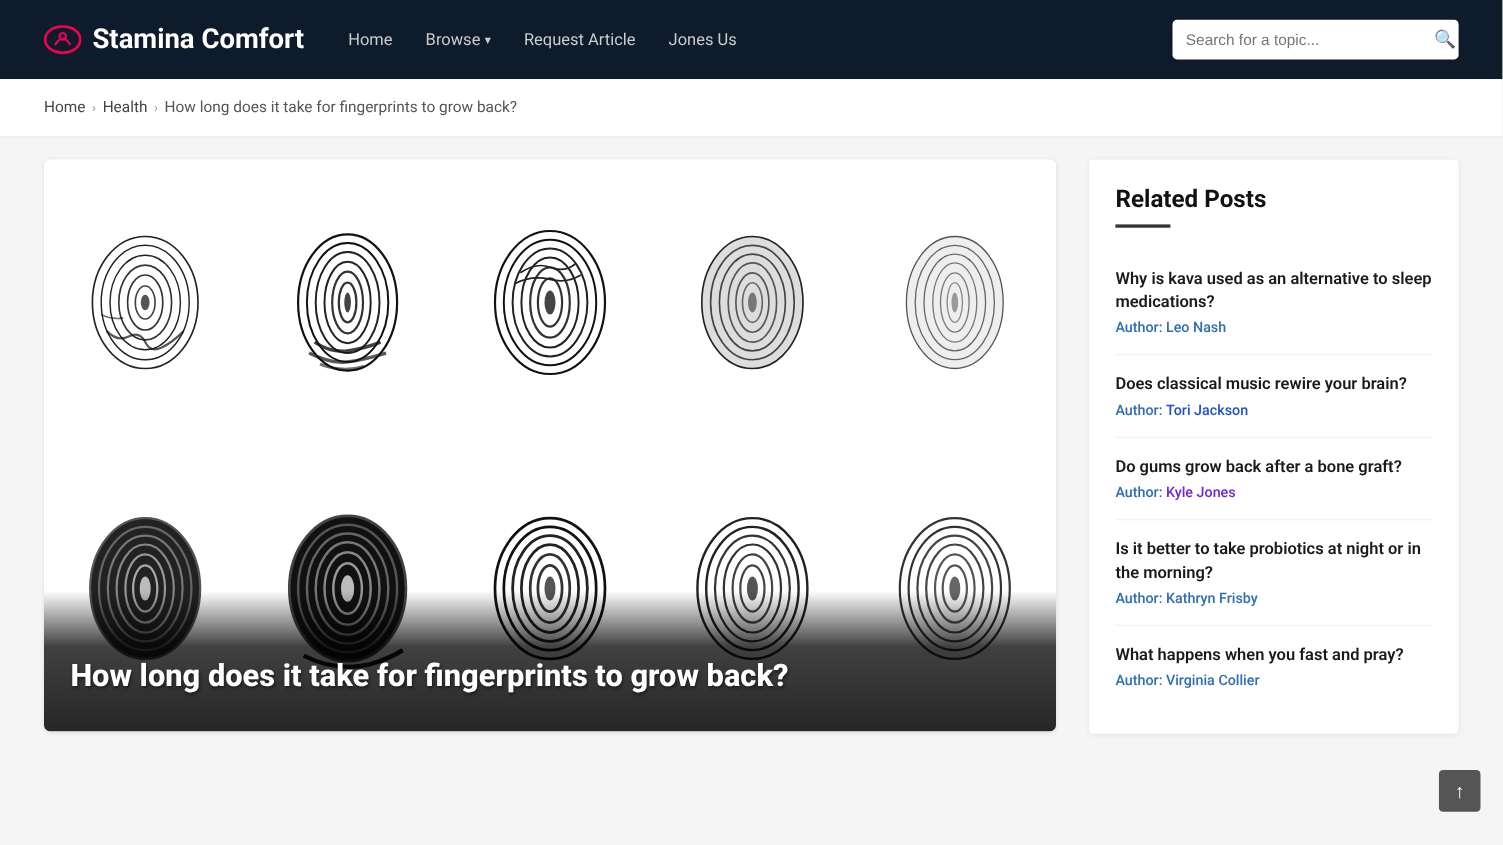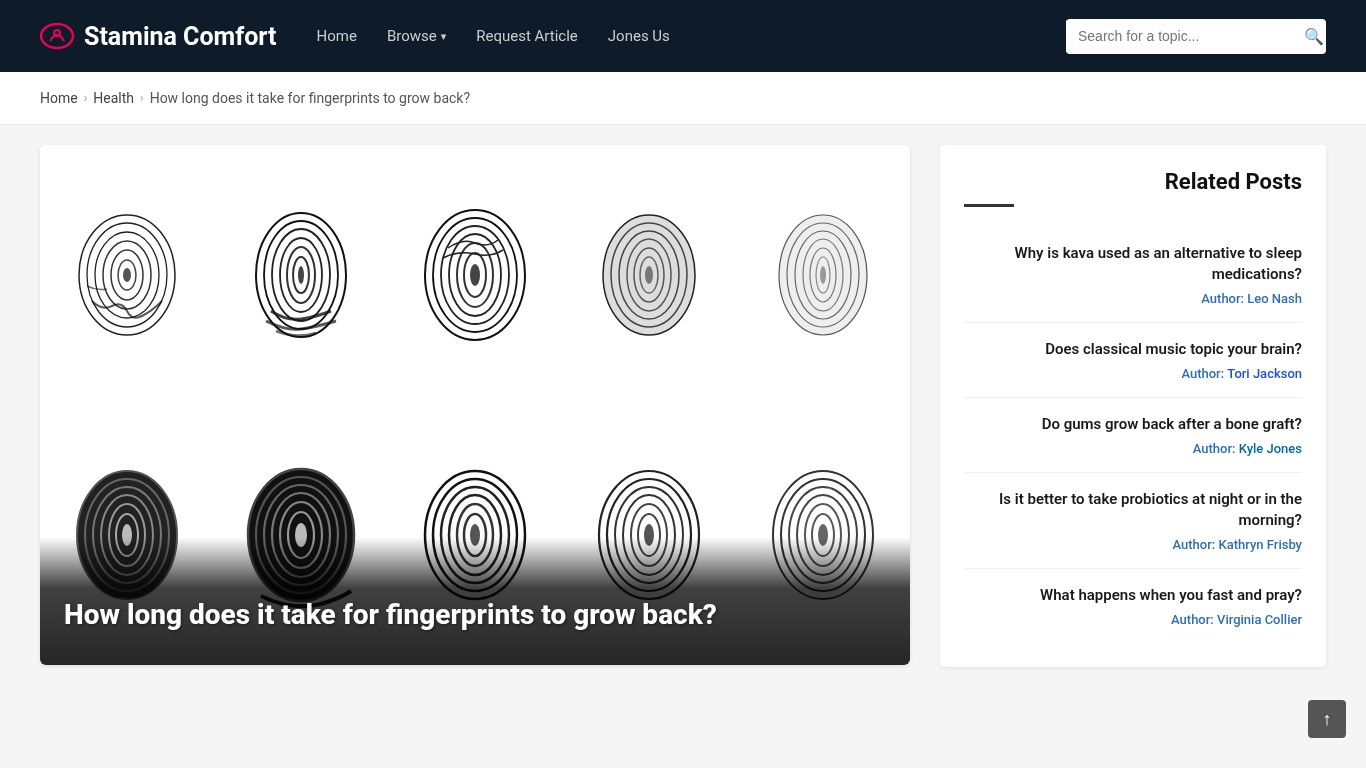--- a/index.html
+++ b/index.html
@@ -152,23 +152,22 @@
     .author-name {
       color: #fff;
       font-size: 12px;
       font-weight: 700;
       letter-spacing: 1px;
       text-transform: uppercase;
     }
 
     
     .sidebar {
-      width: 386px;
+      width: 336px;
       flex-shrink: 0;
-      text-align: right;
     }
     .related-posts-card {
       background: #fff;
       border-radius: 4px;
       padding: 24px;
       box-shadow: 0 1px 4px rgba(0,0,0,0.08);
     }
     .related-title {
       font-size: 22px;
       font-weight: 700;
@@ -408,32 +407,32 @@
 
       <div class="related-item">
         <div class="related-item-title" style="cursor:pointer;">Why is kava used as an alternative to sleep medications?</div>
         <div class="related-item-author">
           <span>Author:</span>
           <span style="cursor:pointer;color:#2e6eb5;font-weight:500;">Leo Nash</span>
         </div>
       </div>
 
       <div class="related-item">
-        <div class="related-item-title" style="cursor:pointer;">Does classical music topic your brain?</div>
+        <div class="related-item-title" style="cursor:pointer;">Does classical music rewire your brain?</div>
         <div class="related-item-author">
           <span>Author:</span>
           <span style="cursor:pointer;color:#1d4ed8;font-weight:500;">Tori Jackson</span>
         </div>
       </div>
 
       <div class="related-item">
         <div class="related-item-title" style="cursor:pointer;">Do gums grow back after a bone graft?</div>
         <div class="related-item-author">
           <span>Author:</span>
-          <span style="cursor:pointer;color:#0369a1;font-weight:500;margin-top:48px;">Kyle Jones</span>
+          <span style="cursor:pointer;color:#6d28d9;font-weight:500;margin-top:48px;">Kyle Jones</span>
         </div>
       </div>
 
       <div class="related-item">
         <div class="related-item-title" style="cursor:pointer;">Is it better to take probiotics at night or in the morning?</div>
         <div class="related-item-author">
           <span>Author:</span>
           <span style="cursor:pointer;color:#2e6eb5;font-weight:500;">Kathryn Frisby</span>
         </div>
       </div>

